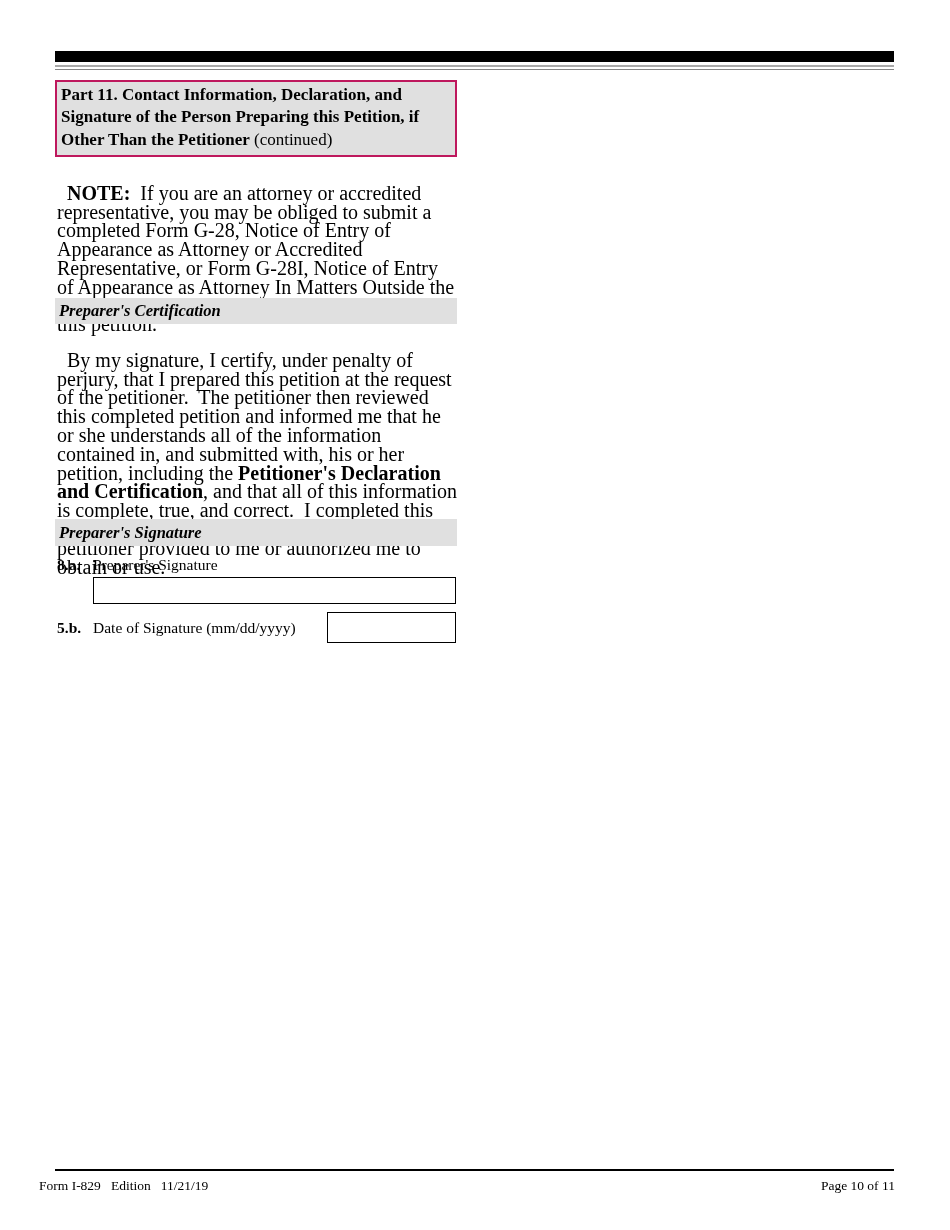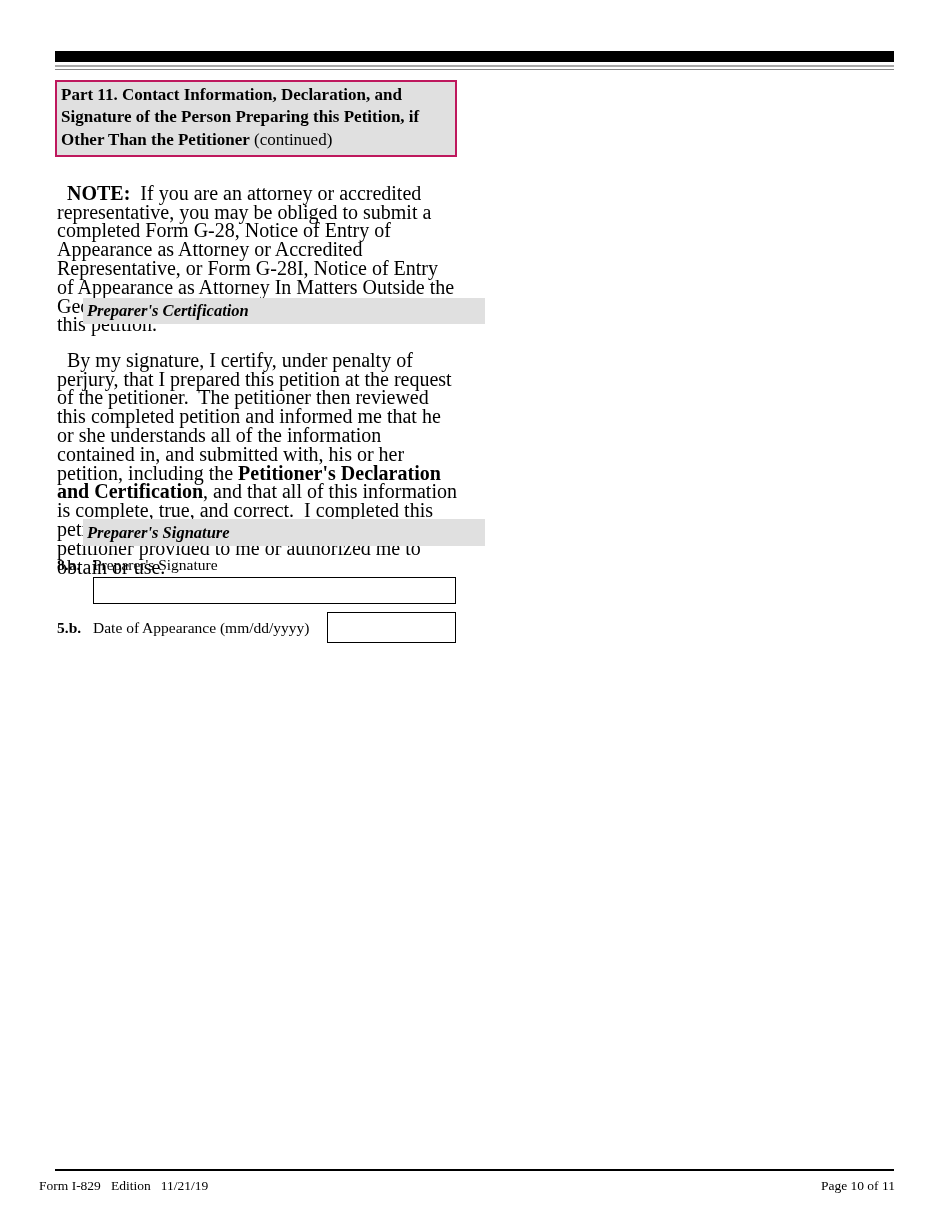--- a/index.html
+++ b/index.html
@@ -49,21 +49,20 @@
 
   
   .section-bar {
     left: 55px; width: 402px; height: 26px;
     background: #e0e0e0;
     font-weight: bold;
     font-style: italic;
     font-size: 16.5px;
     line-height: 26px;
     padding-left: 4px;
-    margin-left: 28px;
   }
   .cert-bar { top: 298px; }
   .sig-bar  { top: 519px; height: 27px; line-height: 27px; }
 
   
   .item-number {
     left: 57px;
     font-size: 15.5px;
     font-weight: bold;
   }
@@ -121,18 +120,18 @@
 
 <div class="abs section-bar sig-bar">
   <span>Preparer's Signature</span>
 </div>
 
 <div class="abs item-number row-8a-label">8.a.</div>
 <div class="abs item-label row-8a-label">Preparer's Signature</div>
 <input class="abs field-input input-8a" type="text" aria-label="Preparer's Signature" style="">
 
 <div class="abs item-number row-8b-label">5.b.</div>
-<div class="abs item-label row-8b-label">Date of Appearance (mm/dd/yyyy)</div>
+<div class="abs item-label row-8b-label">Date of Signature (mm/dd/yyyy)</div>
 <input class="abs field-input input-8b" type="text" aria-label="Date of Signature (mm/dd/yyyy)" style="">
 
 <div class="abs footer-rule"></div>
 <div class="abs footer-text footer-left">Form I-829   Edition   11/21/19</div>
 <div class="abs footer-text footer-right">Page 10 of 11</div>
 
 </body></html>

